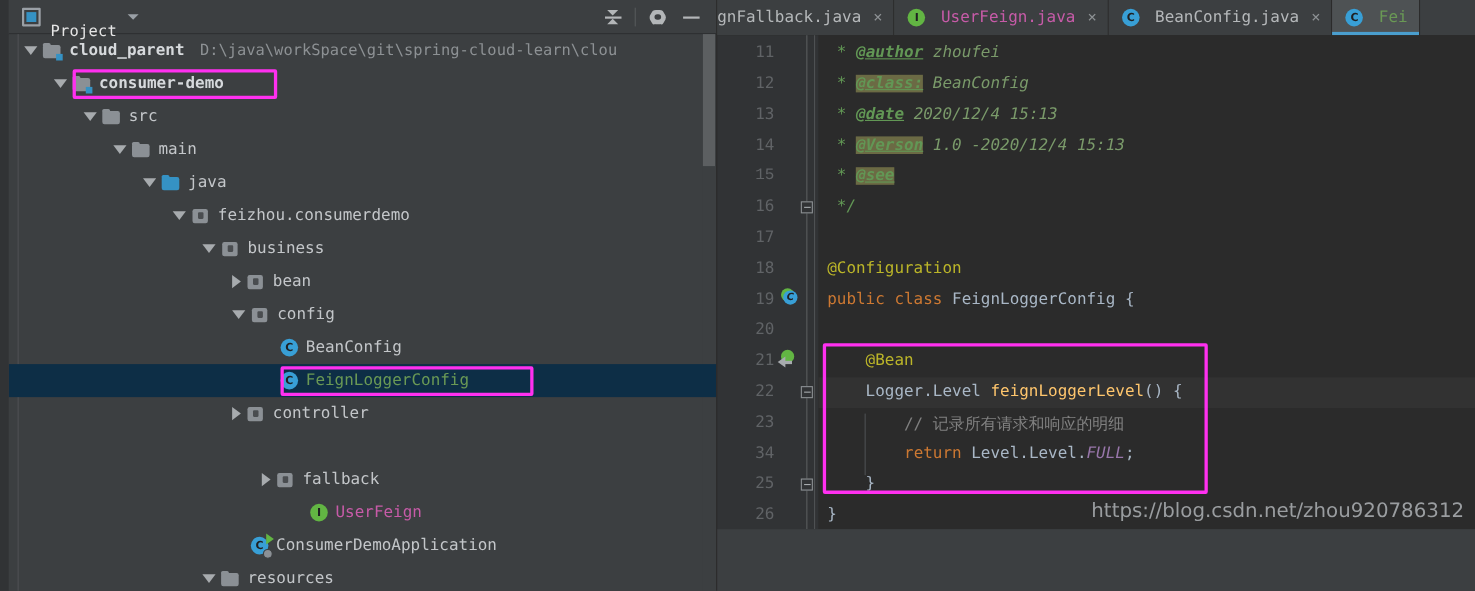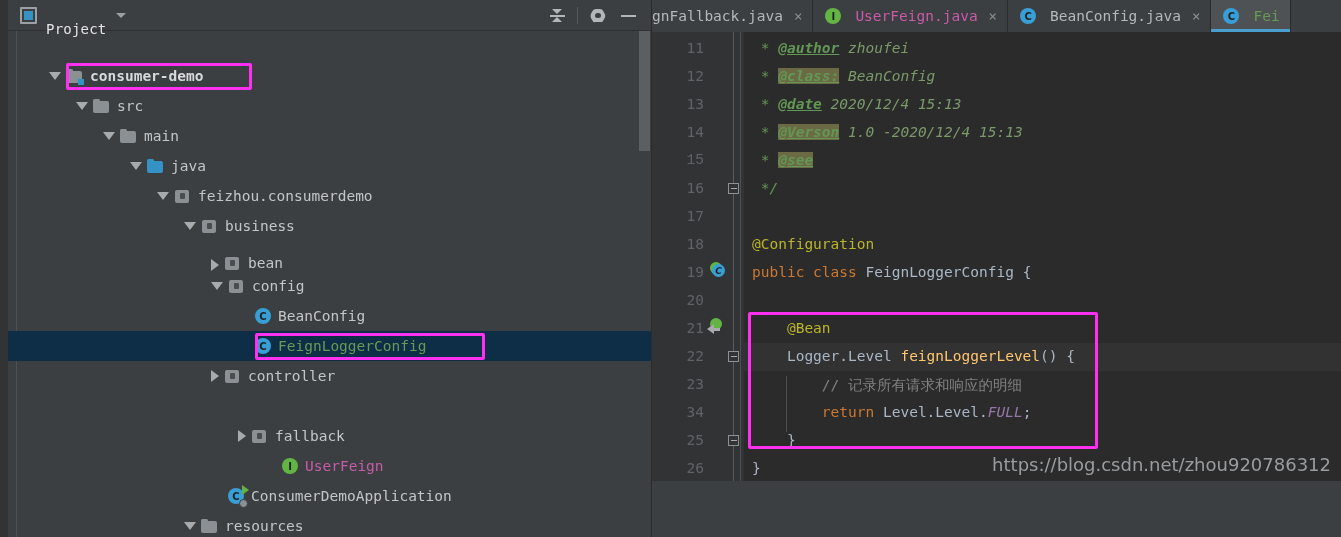--- a/index.html
+++ b/index.html
@@ -205,20 +205,28 @@
         <div class="hdr-btn">
           <span class="ic-min"></span>
         </div>
       </div>
     </div>
 
     <div class="v-divider"></div>
     <div class="tree" id="tree">
       <div class="tree-scroll-track"></div>
       <div class="tree-scroll"></div>
+    <div class="row" style="top: 0px; position: absolute; left: 0px; right: 0px; padding-left: 14px;">
+          <span class="tri open"></span>
+          <span class="fico folder module">
+            <i class="badge"></i>
+          </span>
+          <span class="lbl bold">cloud_parent</span>
+          <span class="path">D:\java\workSpace\git\spring-cloud-learn\clou</span>
+        </div>
         <div class="row" style="top: 30px; position: absolute; left: 0px; right: 0px; padding-left: 41px;">
           <span class="tri open"></span>
           <span class="fico folder module">
             <i class="badge"></i>
           </span>
           <span class="lbl bold">consumer-demo</span>
         </div>
         <div class="hl-box" style="left: 58px; top: 32px; height: 27px; width: 185.6px;"></div>
         <div class="row" style="top: 60px; position: absolute; left: 0px; right: 0px; padding-left: 68px;">
           <span class="tri open"></span>
@@ -238,21 +246,21 @@
         <div class="row" style="top: 150px; position: absolute; left: 0px; right: 0px; padding-left: 149px;">
           <span class="tri open"></span>
           <span class="fico pkg"></span>
           <span class="lbl">feizhou.consumerdemo</span>
         </div>
         <div class="row" style="top: 180px; position: absolute; left: 0px; right: 0px; padding-left: 176px;">
           <span class="tri open"></span>
           <span class="fico pkg"></span>
           <span class="lbl">business</span>
         </div>
-        <div class="row" style="top: 210px; position: absolute; left: 0px; right: 0px; padding-left: 203px; align-items: flex-end;">
+        <div class="row" style="top: 210px; position: absolute; left: 0px; right: 0px; padding-left: 203px;">
           <span class="tri closed"></span>
           <span class="fico pkg"></span>
           <span class="lbl">bean</span>
         </div>
         <div class="row" style="top: 240px; position: absolute; left: 0px; right: 0px; padding-left: 203px;">
           <span class="tri open"></span>
           <span class="fico pkg"></span>
           <span class="lbl">config</span>
         </div>
         <div class="row" style="top: 270px; position: absolute; left: 0px; right: 0px; padding-left: 230px;">

